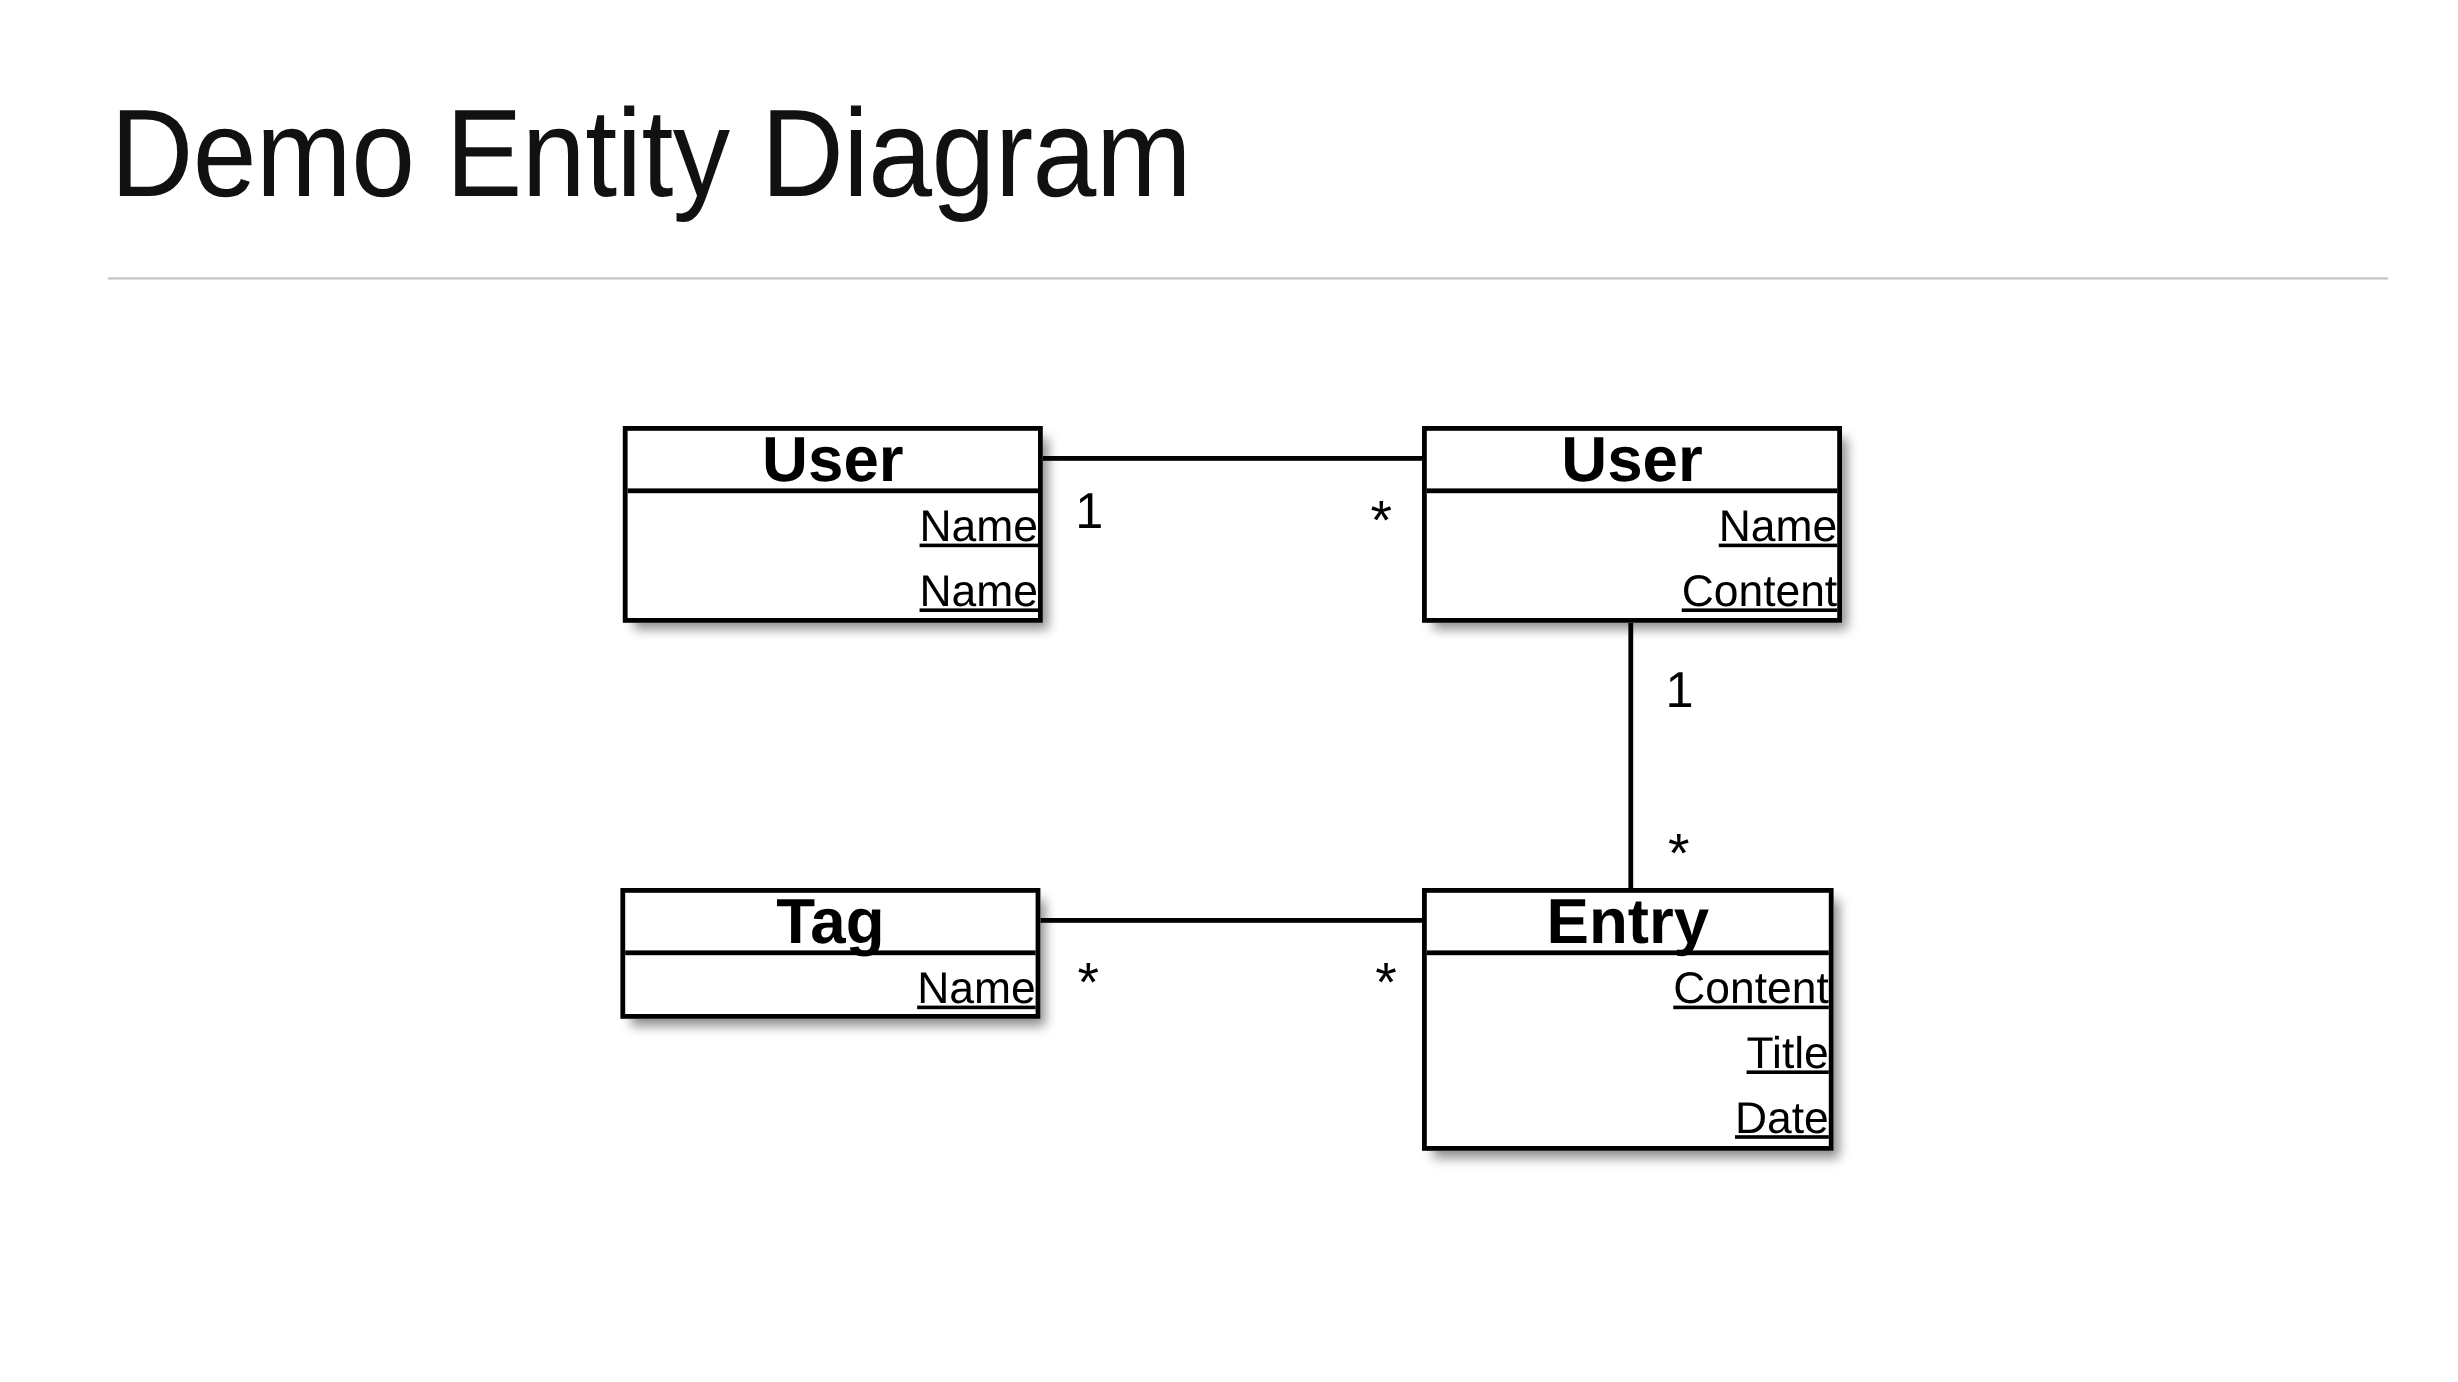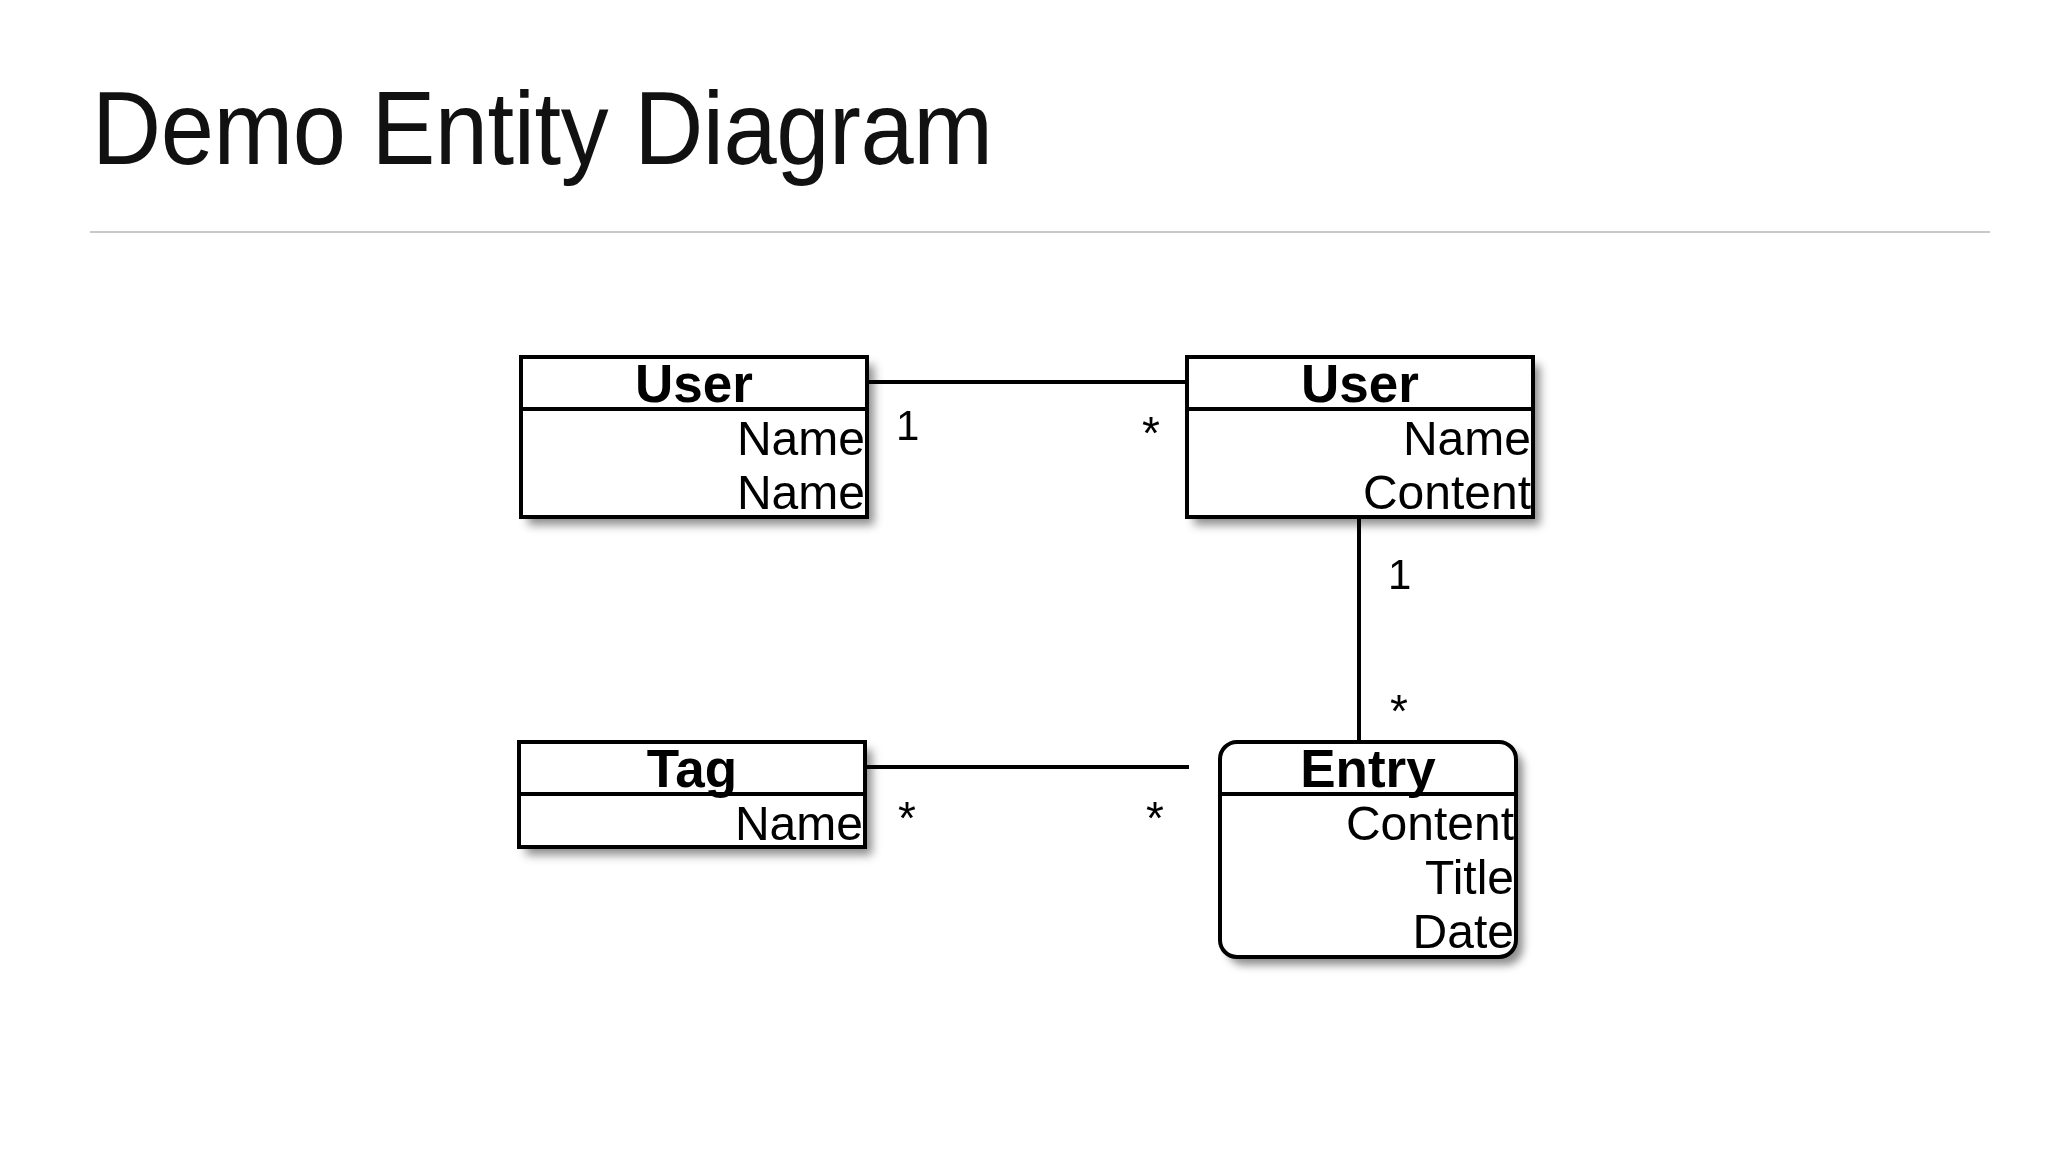--- a/index.html
+++ b/index.html
@@ -74,31 +74,32 @@
     font-size: 53px;
     font-weight: bold;
     line-height: 1;
     letter-spacing: 0px;
   }
   .entity-body {
     box-sizing: border-box;
     padding: 1px 0 0 12px;
   }
   .attr {
-    font-size: 48px;
+    font-size: 37px;
     font-weight: normal;
     line-height: 54px;
     white-space: nowrap;
+    text-decoration: underline;
   }
 
   
   #entity-user  { left: 519px; top: 355px;  width: 350px; height: 164px; }
   #entity-blog  { left: 1185px; top: 355px; width: 350px; height: 164px; }
   #entity-tag   { left: 517px; top: 740px;  width: 350px; height: 109px; }
-  #entity-entry { left: 1218px; top: 740px; width: 300px; height: 219px; border-radius: 19px; }
+  #entity-entry { left: 1185px; top: 740px; width: 343px; height: 219px; }
 
   
   .edge {
     position: absolute;
     background: #000000;
     z-index: 1;
   }
   .edge-h { height: 4px; }
   .edge-v { width: 4px; }
 

